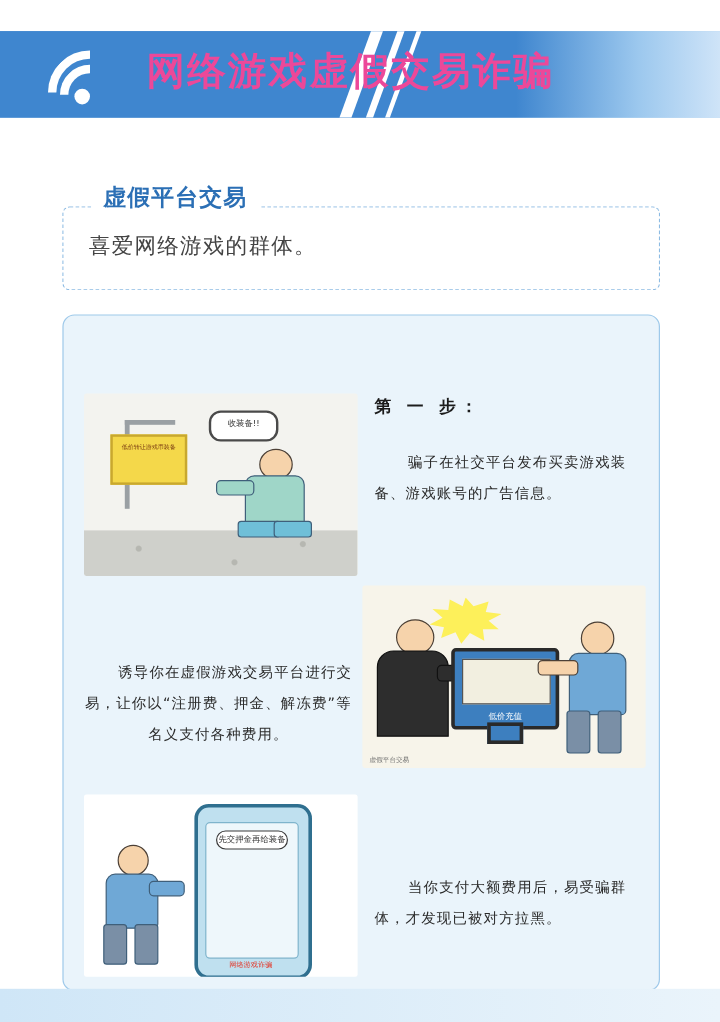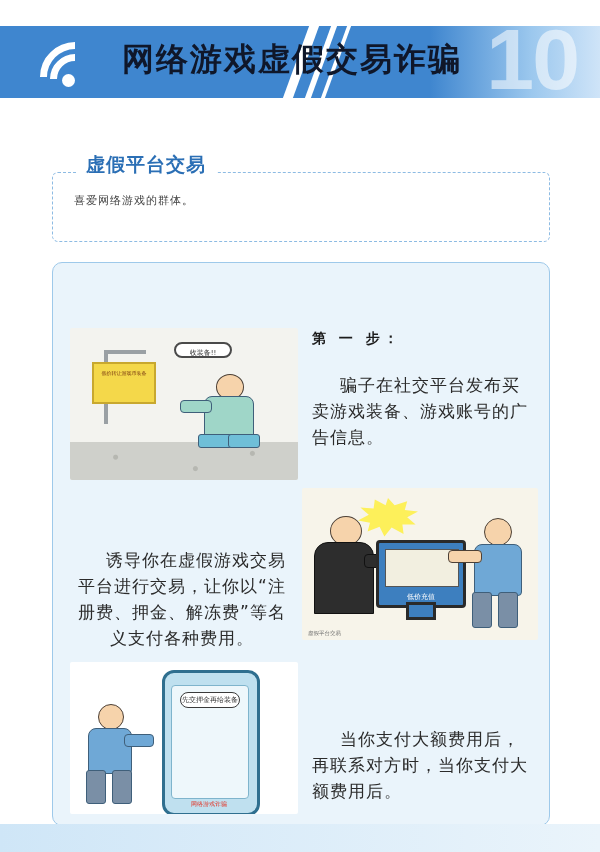--- a/index.html
+++ b/index.html
@@ -89,21 +89,21 @@
     height: 13px;
     background: #ffffff;
     border-radius: 50%;
   }
   .header-title {
     position: absolute;
     left: 122px;
     top: 38px;
     font-size: 32px;
     font-weight: bold;
-    color: #0f172a;
+    color: #ec4899;
     letter-spacing: 2px;
     font-family: "DejaVu Sans", "Liberation Sans", sans-serif;
     white-space: nowrap;
   }
   .header-number {
     position: absolute;
     right: 22px;
     top: 16px;
     font-size: 86px;
     font-weight: bold;
@@ -134,21 +134,21 @@
     font-size: 19px;
     font-weight: bold;
     color: #2b6fb5;
     font-family: "DejaVu Sans", "Liberation Sans", sans-serif;
     letter-spacing: 1px;
   }
   .victims-text {
     position: absolute;
     left: 74px;
     top: 193px;
-    font-size: 11px;
+    font-size: 18px;
     color: #444444;
     font-family: "DejaVu Sans", "Liberation Sans", sans-serif;
     letter-spacing: 1px;
   }
 
   
   .methods-box {
     position: absolute;
     left: 52px;
     top: 262px;
@@ -172,21 +172,21 @@
   .step-label {
     position: absolute;
     font-size: 14px;
     font-weight: bold;
     color: #1c1c1c;
     font-family: "DejaVu Sans", "Liberation Sans", sans-serif;
     letter-spacing: 4px;
   }
   .step-text {
     position: absolute;
-    font-size: 17px;
+    font-size: 12px;
     line-height: 26px;
     color: #2b2b2b;
     font-family: "DejaVu Sans", "Liberation Sans", sans-serif;
     letter-spacing: 1px;
     text-indent: 28px;
   }
 
   
   .s1-label { left: 312px; top: 330px; }
   .s1-text  { left: 312px; top: 372px; width: 224px; }
@@ -251,21 +251,21 @@
     position: absolute;
     background: #ffffff;
     border: 2px solid #4a4a4a;
     border-radius: 10px;
     font-size: 7px;
     color: #333333;
     text-align: center;
     font-family: "DejaVu Sans", "Liberation Sans", sans-serif;
     line-height: 12px;
   }
-  .b1 { left: 104px; top: 14px; width: 58px; height: 16px; padding-top: 3px; box-sizing: border-box; }
+  .b1 { left: 104px; top: 14px; width: 58px; height: 26px; padding-top: 3px; box-sizing: border-box; }
 
   .person {
     position: absolute;
   }
   .p-head {
     position: absolute;
     border-radius: 50%;
     background: #f6d3ab;
     border: 1.5px solid #4c4036;
   }
@@ -398,21 +398,20 @@
     <div class="header-angle ha2"></div>
     <div class="header-angle ha3"></div>
 
     <div class="wifi-icon">
       <div class="arc a1"></div>
       <div class="arc a2"></div>
       <div class="dot"></div>
     </div>
 
     <div class="header-title">网络游戏虚假交易诈骗</div>
-    <div class="header-number">10</div>
   </div>
 
   <div class="victims-box"></div>
   <div class="victims-title">虚假平台交易</div>
   <div class="victims-text">喜爱网络游戏的群体。</div>
 
   <div class="methods-box"></div>
 
   <div class="illus illus1">
     <div class="ground speckled"></div>
@@ -468,16 +467,16 @@
     </div>
 
     <div class="person">
       <div class="p-head" style="left:28px; top:42px; width:24px; height:24px;"></div>
       <div class="p-body" style="left:18px; top:66px; width:42px; height:44px; background:#6fa8d6;"></div>
       <div class="p-arm" style="left:54px; top:72px; width:28px; height:11px; background:#6fa8d6;"></div>
       <div class="p-leg" style="left:16px; top:108px; width:18px; height:32px; background:#7a8fa6;"></div>
       <div class="p-leg" style="left:42px; top:108px; width:18px; height:32px; background:#7a8fa6;"></div>
     </div>
   </div>
-  <div class="step-text  s3-text">当你支付大额费用后，再联系对方时，当你支付大额费用后。</div>
+  <div class="step-text  s3-text">当你支付大额费用后，易受骗群体，才发现已被对方拉黑。</div>
 
   <div class="bottom-wave"></div>
 </div>
 
 </body></html>

